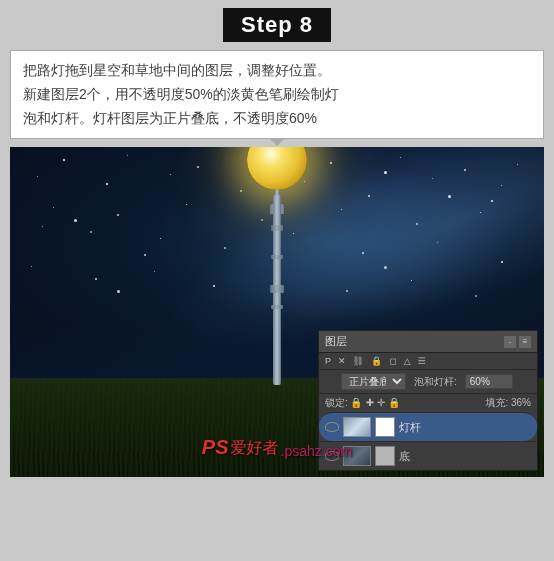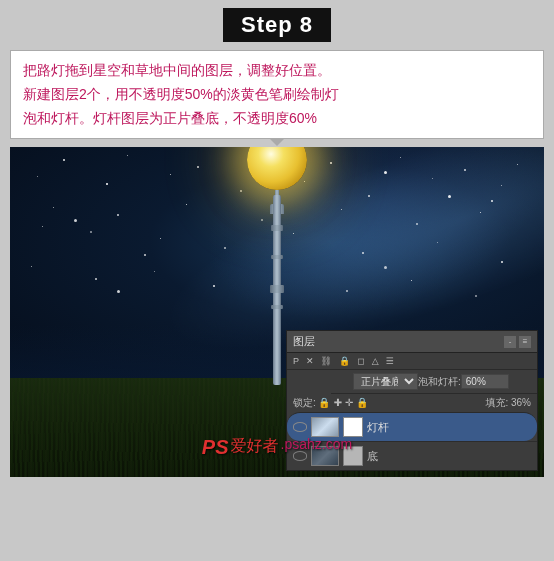--- a/index.html
+++ b/index.html
@@ -34,21 +34,21 @@
       letter-spacing: 1px;
     }
 
     
     .description-box {
       background: #fff;
       border: 1px solid #aaa;
       width: 534px;
       padding: 8px 12px;
       font-size: 14px;
-      color: #be185d;
+      color: #404040;
       line-height: 1.7;
       margin-bottom: 0;
       position: relative;
     }
 
     .description-box::after {
       content: '';
       position: absolute;
       bottom: -8px;
       left: 50%;
@@ -155,21 +155,21 @@
       transform: translateX(-50%);
       background: linear-gradient(90deg, #5a6a7a, #9aabb8, #5a6a7a);
       border-radius: 1px;
     }
 
     
     .ps-panel {
       position: absolute;
       bottom: 6px;
       right: 6px;
-      width: 252px;
+      width: 220px;
       background: #3c3c3c;
       border: 1px solid #222;
       font-size: 11px;
       color: #ddd;
     }
 
     .ps-panel-header {
       background: #4a4a4a;
       padding: 3px 6px;
       display: flex;
@@ -204,22 +204,22 @@
       display: flex;
       align-items: center;
       padding: 2px 6px;
       gap: 20px;
     }
 
     .ps-blend-row {
       border-bottom: 1px solid #2a2a2a;
       padding: 3px 22px;
       display: flex;
-      align-items: center;
-      margin-left: 44px;
+      gap: 8px;
+      align-items: center;
     }
 
     .ps-select {
       background: #555;
       color: #ddd;
       border: 1px solid #444;
       font-size: 10px;
       padding: 1px 3px;
       width: 65px;
     }
@@ -283,21 +283,21 @@
       flex: 1;
     }
 
     
     .watermark {
       position: absolute;
       bottom: 18px;
       left: 50%;
       transform: translateX(-50%);
       display: flex;
-      align-items: flex-start;
+      align-items: flex-end;
       gap: 2px;
     }
 
     .wm-ps {
       font-size: 20px;
       font-weight: bold;
       color: #e03030;
       font-style: italic;
       font-family: Arial Black, Arial, sans-serif;
       text-shadow: 1px 1px 2px rgba(0,0,0,0.8);

